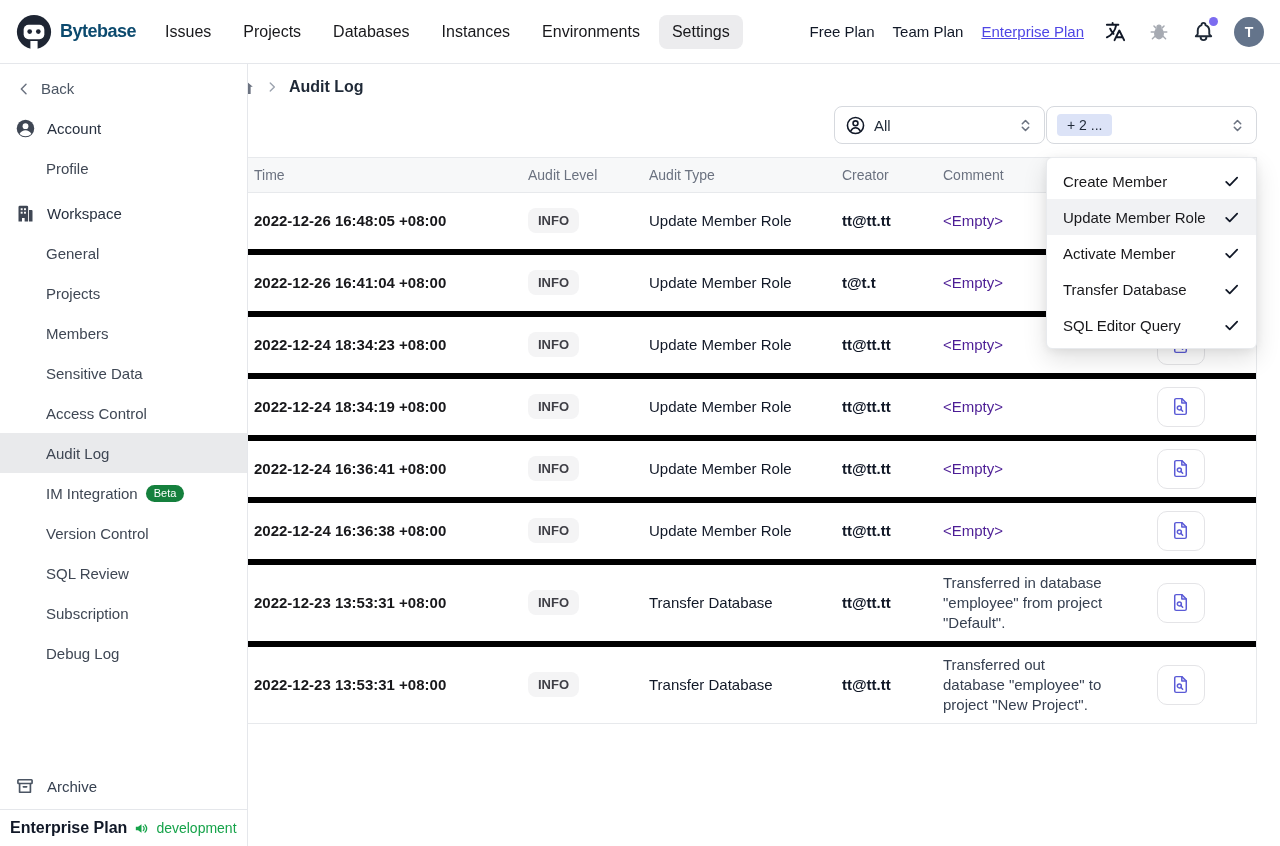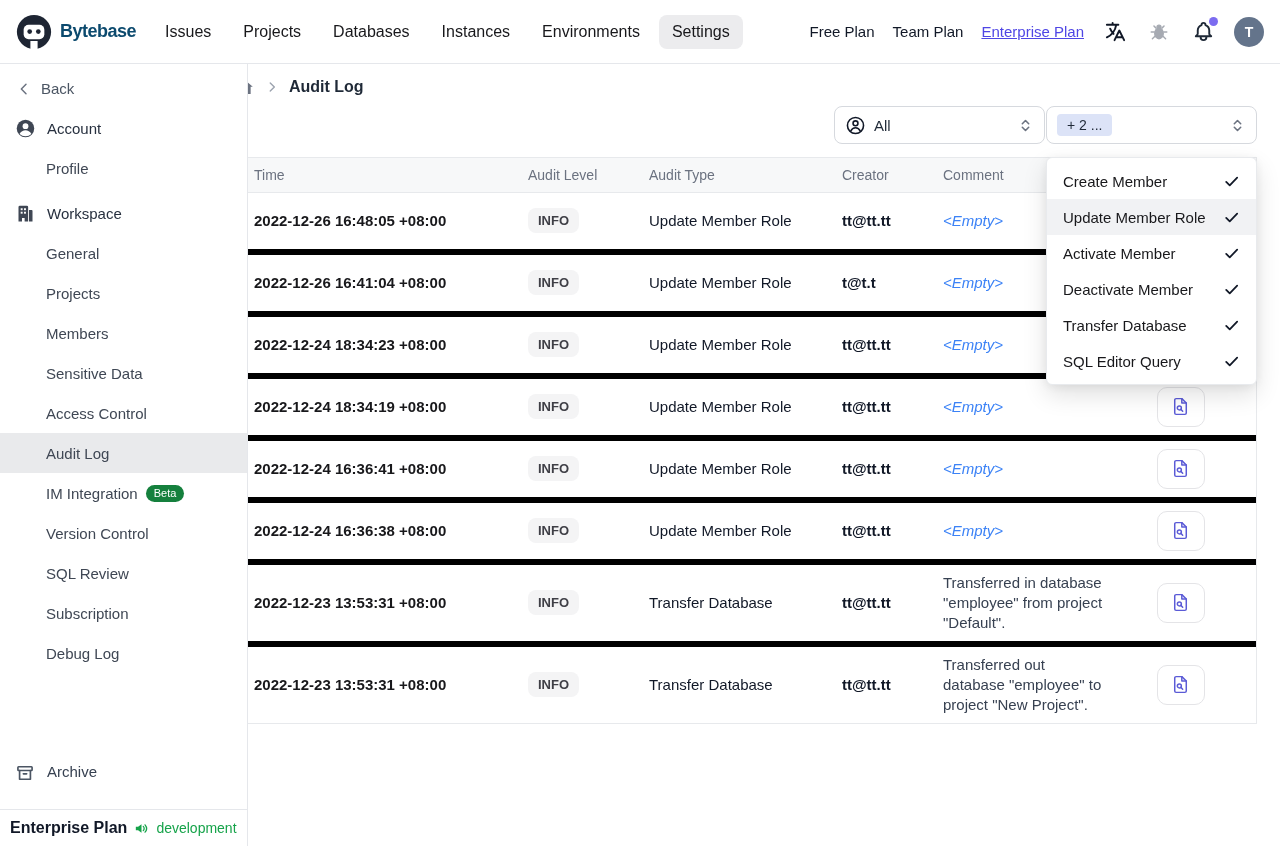--- a/index.html
+++ b/index.html
@@ -27,21 +27,21 @@
   
   .sidebar { position:absolute; top:64px; left:0; bottom:0; width:248px; background:#fff;
     border-right:1px solid #e5e7eb; display:flex; flex-direction:column; z-index:5; }
   .back-row { display:flex; align-items:center; gap:9px; padding:16px 16px 6px; font-size:15px; color:#4b5563; cursor:pointer; }
   .side-header { display:flex; align-items:center; gap:11px; padding:0 15px; height:40px; margin-top:5px;
     font-size:15px; font-weight:500; color:#27303f; }
   .side-item { display:flex; align-items:center; height:40px; padding-left:46px; font-size:15px; color:#3f4754; cursor:pointer; }
   .side-item.active { background:var(--active-bg,#e9eaec); }
   .beta-badge { margin-left:8px; background:#15803d; color:#fff; font-size:11px; font-weight:500;
     padding:3px 8px; border-radius:999px; line-height:1; }
-  .archive-row { margin-top:auto; display:flex; gap:12px; padding:0 15px; height:46px;
+  .archive-row { margin-top:auto; display:flex; align-items:center; gap:12px; padding:0 15px; height:46px;
     font-size:15px; color:#374151; cursor:pointer; }
   .side-footer { border-top:1px solid #e5e7eb; height:37px; display:flex; align-items:center; gap:6px; padding:0 10px; }
   .footer-plan { font-size:16px; font-weight:700; color:#111827; white-space:nowrap; }
   .footer-env { font-size:14px; color:var(--success-green,#16a34a); }
 
   
   .main { position:absolute; left:210px; top:64px; right:0; bottom:0; background:#fff; }
   .breadcrumb { display:flex; align-items:center; gap:10px; padding:14px 26px 0; height:32px; }
   .crumb-sep { color:#9ca3af; display:flex; }
   .page-title { font-size:16px; font-weight:600; color:#1f2937; }
@@ -59,21 +59,21 @@
     border-bottom:1px solid #e7e9ec; }
   thead th:first-child { padding-left:17px; }
   tbody tr + tr td { border-top:6px solid #000000; }
   td { height:55px; padding:8px 10px 8px 0; vertical-align:middle; font-size:15px; }
   .c-time { padding-left:17px; font-weight:600; color:#18181b; }
   .pill { display:inline-block; background:var(--info-badge-bg,#f4f4f5); border-radius:8px; padding:5px 10px;
     font-size:13px; font-weight:600; color:#3f3f46; }
   .c-type { color:#111827; }
   .c-creator { font-weight:700; color:#111827; }
   .c-comment { color:#374151; line-height:20px; }
-  .c-comment.empty { font-style:italic; color:#3b82f6; }
+  .c-comment.empty { color:#4c1d95; }
   .c-action { text-align:center; }
   .view-btn { width:48px; height:40px; border:1px solid #e4e4e7; border-radius:10px; background:#fff;
     display:inline-flex; align-items:center; justify-content:center; cursor:pointer; }
 
   
   .type-menu { position:absolute; top:93px; right:23px; width:211px; background:#fff; border:1px solid #e8eaed;
     border-radius:6px; box-shadow:0 10px 25px rgba(0,0,0,.12), 0 2px 8px rgba(0,0,0,.06); padding:5px 0; z-index:40; }
   .menu-item { height:36px; display:flex; align-items:center; justify-content:space-between; padding:0 16px;
     font-size:15px; color:#18181b; cursor:pointer; }
   .menu-item.highlighted { background:#f1f2f4; }
@@ -441,26 +441,20 @@
       <path d="M4.5 12.5l5 5L20 6.5" fill="none" stroke="#111827" stroke-width="2.5" stroke-linecap="round" stroke-linejoin="round"></path>
     </svg>
   </div>
         <div class="menu-item">
     <span class="menu-item-label">Activate Member</span>
     <svg class="check" viewBox="0 0 24 24" hidden="">
       <path d="M4.5 12.5l5 5L20 6.5" fill="none" stroke="#111827" stroke-width="2.5" stroke-linecap="round" stroke-linejoin="round"></path>
     </svg>
   </div>
         <div class="menu-item">
-    <span class="menu-item-label">Deactivate Member</span>
-    <svg class="check" viewBox="0 0 24 24" hidden="">
-      <path d="M4.5 12.5l5 5L20 6.5" fill="none" stroke="#111827" stroke-width="2.5" stroke-linecap="round" stroke-linejoin="round"></path>
-    </svg>
-  </div>
-        <div class="menu-item">
     <span class="menu-item-label">Transfer Database</span>
     <svg class="check" viewBox="0 0 24 24" hidden="">
       <path d="M4.5 12.5l5 5L20 6.5" fill="none" stroke="#111827" stroke-width="2.5" stroke-linecap="round" stroke-linejoin="round"></path>
     </svg>
   </div>
         <div class="menu-item">
     <span class="menu-item-label">SQL Editor Query</span>
     <svg class="check" viewBox="0 0 24 24" hidden="">
       <path d="M4.5 12.5l5 5L20 6.5" fill="none" stroke="#111827" stroke-width="2.5" stroke-linecap="round" stroke-linejoin="round"></path>
     </svg>

